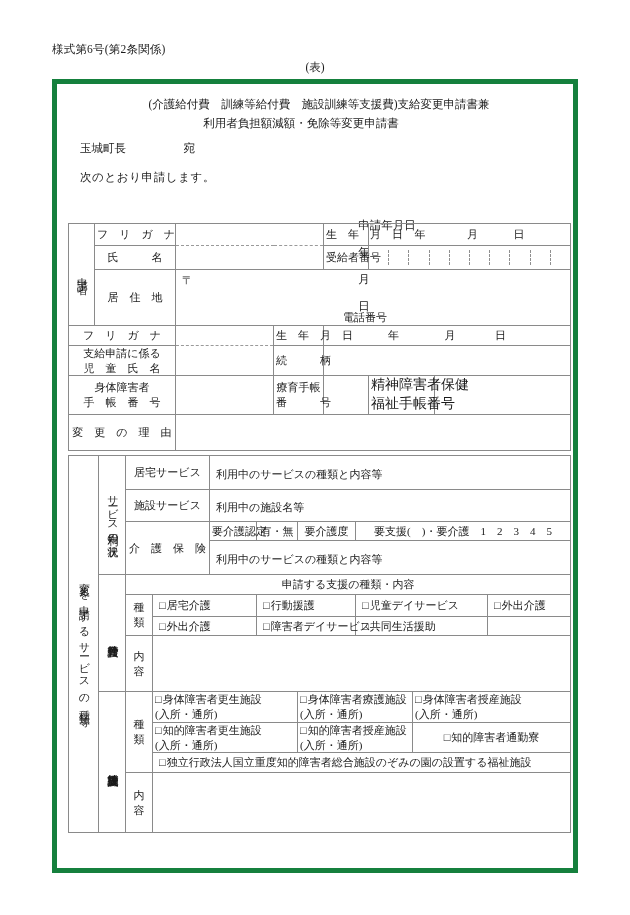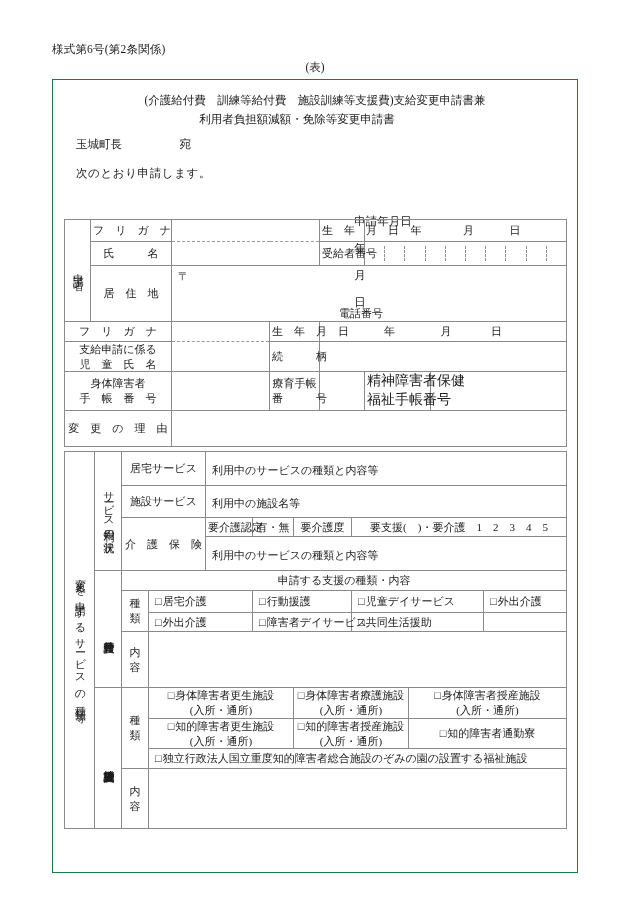--- a/index.html
+++ b/index.html
@@ -35,21 +35,21 @@
     width: 630px;
     text-align: center;
     font-size: 11.5px;
   }
   .outer {
     position: absolute;
     left: 52px;
     top: 79px;
     width: 526px;
     height: 794px;
-    border: 1px solid #15803d;
+    border: 5px solid #15803d;
     box-sizing: border-box;
   }
   .title-block {
     position: absolute;
     left: 0;
     top: 11px;
     width: 524px;
     text-align: center;
     font-size: 11.5px;
     line-height: 1.62;
@@ -155,21 +155,21 @@
     align-self: center;
   }
   .digits > i:last-child { border-right: 0; }
 
   .cb { white-space: nowrap; }
   .cb::before {
     content: "\025A1";
     margin-right: 1px;
     font-size: 11px;
   }
-  .twoline { text-align: center; line-height: 1.32; }
+  .twoline { line-height: 1.32; }
 </style>
 </head>
 <body>
 
 <div class="page">
 
   <div class="form-no">様式第6号(第2条関係)</div>
   <div class="omote">(表)</div>
 
   <div class="outer">

